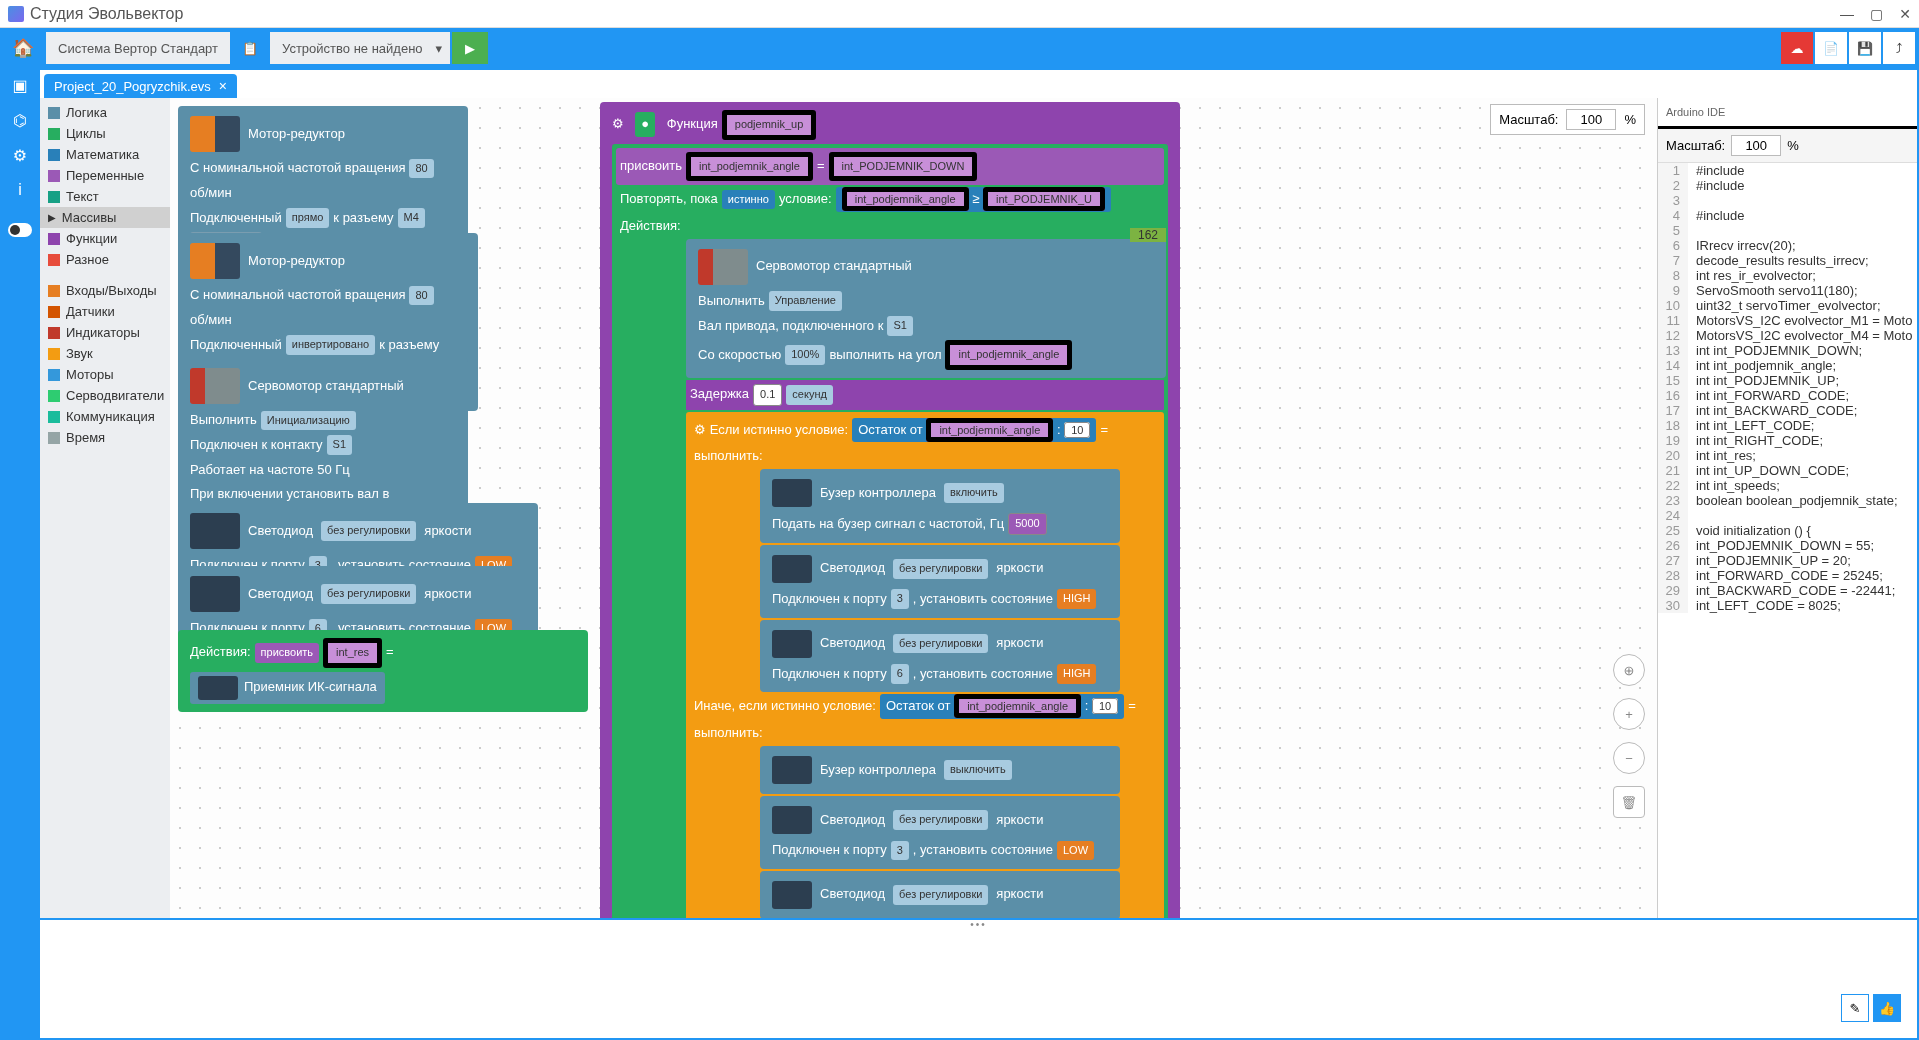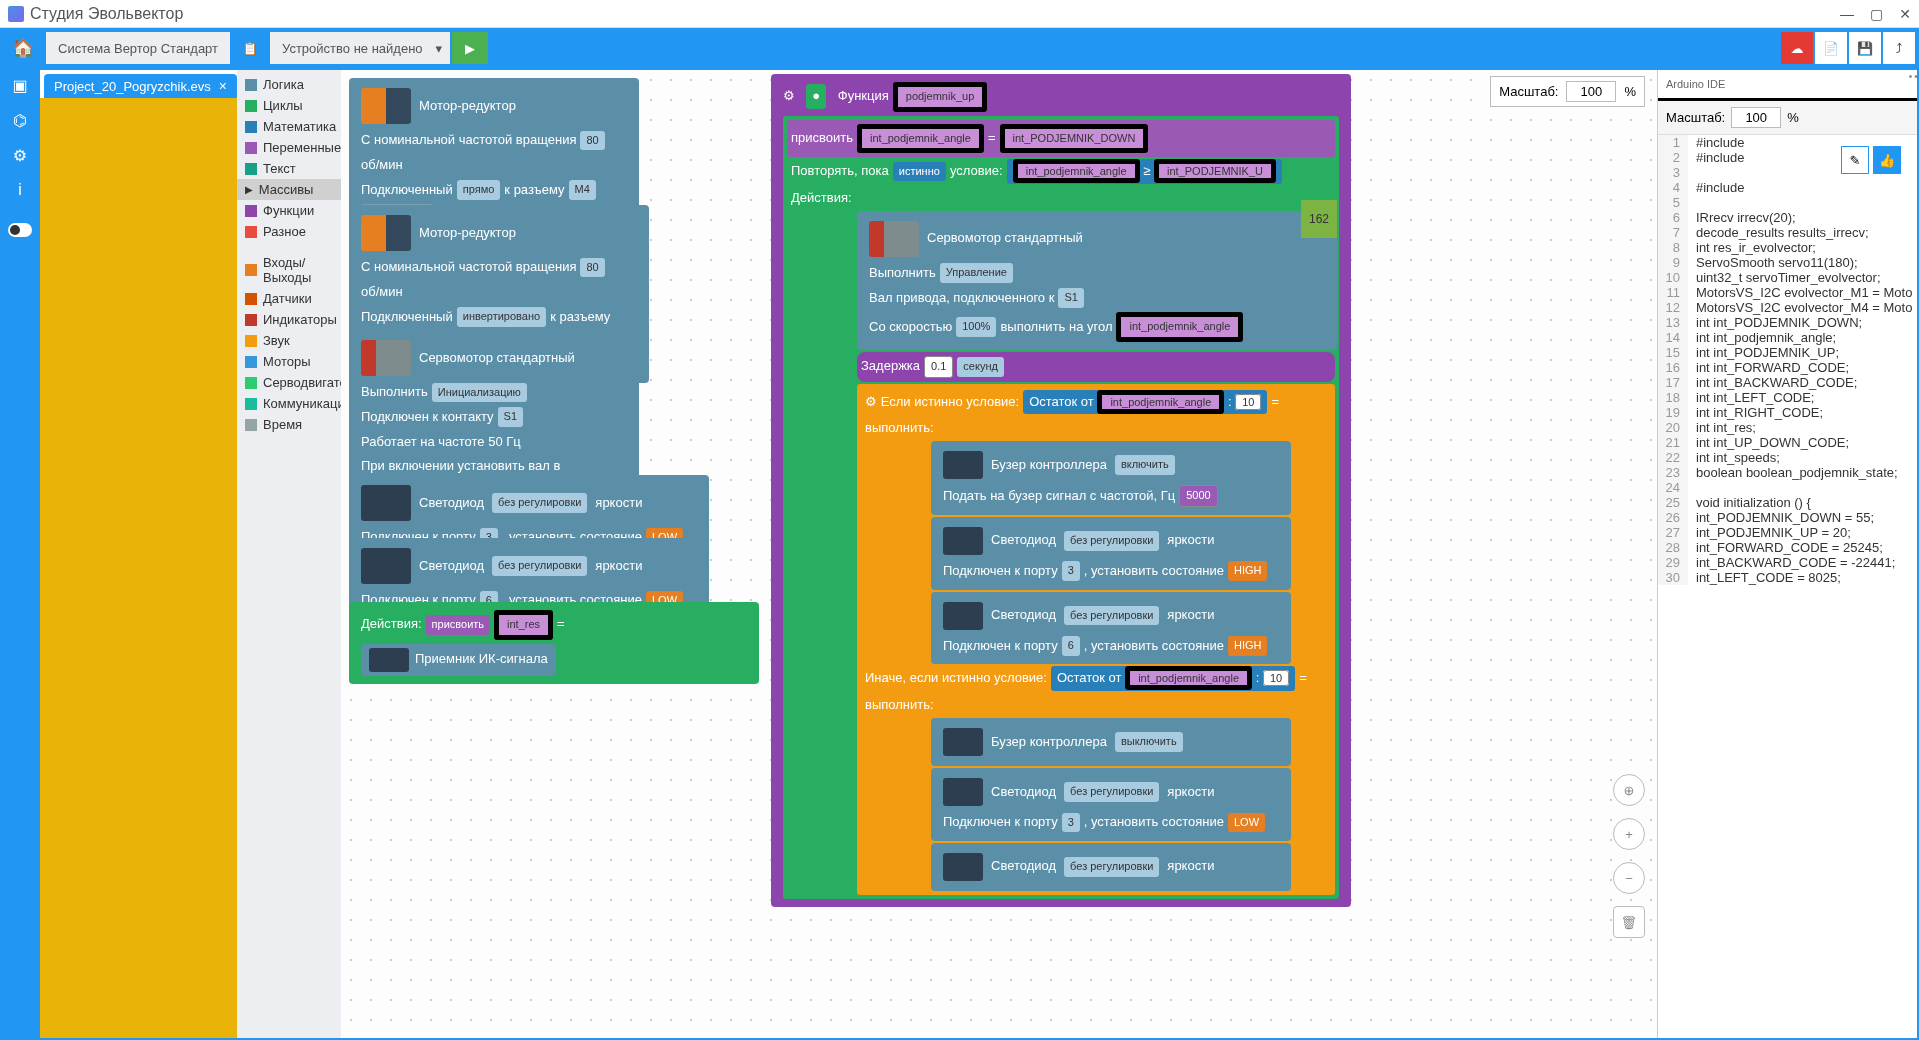--- a/index.html
+++ b/index.html
@@ -18,26 +18,26 @@
 .toolbar-dropdown{width:180px;justify-content:space-between;padding-right:8px}
 .toolbar-play{background:#4caf50;color:#fff;width:36px;justify-content:center}
 .toolbar-right{margin-left:auto;display:flex;gap:2px}
 .toolbar-right-btn{width:32px;height:32px;display:flex;align-items:center;justify-content:center;background:#fff;color:#333;cursor:pointer;border:none}
 .toolbar-right-btn.red{background:#e53935;color:#fff}
 .main{display:flex;height:calc(100vh - 68px)}
 .leftbar{width:40px;background:#2196f3;display:flex;flex-direction:column;align-items:center;padding-top:8px;gap:16px}
 .leftbar span{color:#fff;font-size:16px;cursor:pointer}
 .leftbar .toggle{width:24px;height:14px;background:#fff;border-radius:7px;position:relative;cursor:pointer;margin-top:8px}
 .leftbar .toggle::after{content:'';position:absolute;width:10px;height:10px;background:#333;border-radius:50%;top:2px;left:2px}
-.content{flex:1;display:flex;background:#eab308;border:2px solid #2196f3;border-left:none}
+.content{flex:1;display:flex;flex-direction:column;background:#4d7c0f;border:2px solid #2196f3;border-left:none}
 .tabs{height:28px;background:#fff;display:flex;align-items:flex-end;padding-left:4px}
 .tab{background:#2196f3;color:#fff;padding:4px 10px;border-radius:4px 4px 0 0;font-size:12px;display:flex;align-items:center;gap:8px;cursor:pointer}
 .tab .close{font-size:14px}
 .workspace{flex:1;display:flex;overflow:hidden}
-.categories{width:104px;background:#eceef1;padding:4px 0;overflow-y:auto}
+.categories{width:130px;background:#eceef1;padding:4px 0;overflow-y:auto}
 .cat-item{padding:3px 8px;display:flex;align-items:center;gap:6px;color:#333;cursor:pointer;font-size:13px}
 .cat-item.sel{background:#d0d0d0}
 .cat-dot{width:12px;height:12px;flex-shrink:0}
 .canvas-area{flex:1;position:relative;background:#fdfdfd;background-image:radial-gradient(circle,#ccc 1px,transparent 1px);background-size:20px 20px;overflow:hidden}
 .zoom-box{position:absolute;top:6px;right:12px;background:#fff;border:1px solid #bbb;padding:4px 8px;display:flex;align-items:center;gap:8px;z-index:10}
 .zoom-box input{width:50px;border:1px solid #bbb;text-align:center;padding:2px}
 .block{position:absolute;background:#5b8fa8;color:#fff;padding:6px 8px;border-radius:4px;font-size:12px;line-height:1.6}
 .block-header{display:flex;align-items:center;gap:8px;padding:4px}
 .block-icon{width:50px;height:36px;background:linear-gradient(90deg,#e67e22 50%,#34495e 50%);border-radius:3px;flex-shrink:0}
 .servo-icon{background:linear-gradient(90deg,#c0392b 0%,#c0392b 30%,#7f8c8d 30%,#7f8c8d 100%)}
@@ -55,21 +55,21 @@
 .code-panel{width:260px;background:#fff;border-left:1px solid #ccc;display:flex;flex-direction:column}
 .code-header{padding:8px;border-bottom:3px solid #000000;font-size:11px;color:#666}
 .code-body{flex:1;overflow:auto;font-family:'Courier New',monospace;font-size:13px}
 .code-line{display:flex}
 .line-num{width:30px;text-align:right;padding-right:8px;color:#999;user-select:none;background:#f5f5f5}
 .line-txt{padding-left:8px;white-space:nowrap;color:#333}
 .bottom-panel{height:120px;background:#fff;border-top:2px solid #2196f3;position:relative}
 .resize-handle{position:absolute;top:0;left:50%;transform:translateX(-50%);width:40px;height:8px;display:flex;align-items:center;justify-content:center;color:#888;font-size:10px;letter-spacing:2px}
 .float-btns{position:absolute;bottom:16px;right:16px;display:flex;gap:4px}
 .float-btn{width:28px;height:28px;border:1px solid #2196f3;background:#fff;display:flex;align-items:center;justify-content:center;cursor:pointer}
-.badge-162{position:absolute;background:#7cb342;color:#333;padding:12px 8px;font-size:12px;top:130px;left:960px;z-index:15}
+.badge-162{position:absolute;background:#7cb342;color:#333;padding:0 8px;font-size:12px;top:130px;left:960px;z-index:15}
 </style>
 </head>
 <body>
 
 <div class="titlebar">
   <div class="titlebar-icon"></div>
   <span class="titlebar-text">Студия Эвольвектор</span>
   <div class="wincontrols">
     <span>—</span>
     <span>▢</span>
@@ -336,21 +336,21 @@
                   <span class="field">S1</span>
                 </div>
               <div class="block-row">
                   <span>Со скоростью</span>
                   <span class="field">100%</span>
                   <span>выполнить на угол</span>
                   <span class="var-field">int_podjemnik_angle</span>
                 </div>
             </div>
 
-            <div class="block-row" style="background:#8e44ad;margin-left:70px;padding:4px;border-radius:8px;margin-top:2px">
+            <div class="block-row" style="background:#8e44ad;margin-left:70px;padding:4px;border-radius:1px;margin-top:2px">
                 <span>Задержка</span>
                 <span class="num-field">0.1</span>
                 <span class="field">секунд</span>
               </div>
 
             <div class="orange-block" style="margin-left:70px;margin-top:2px;padding:4px;border-radius:3px">
               <div class="block-row">
                   <span>⚙</span>
                   <span>Если истинно условие:</span>
                 <span style="background:#2980b9;padding:2px 6px;border-radius:3px;color:#fff"><span>Остаток от</span> <span class="var-field">int_podjemnik_angle</span> <span>:</span> <span class="num-field">10</span></span> 

